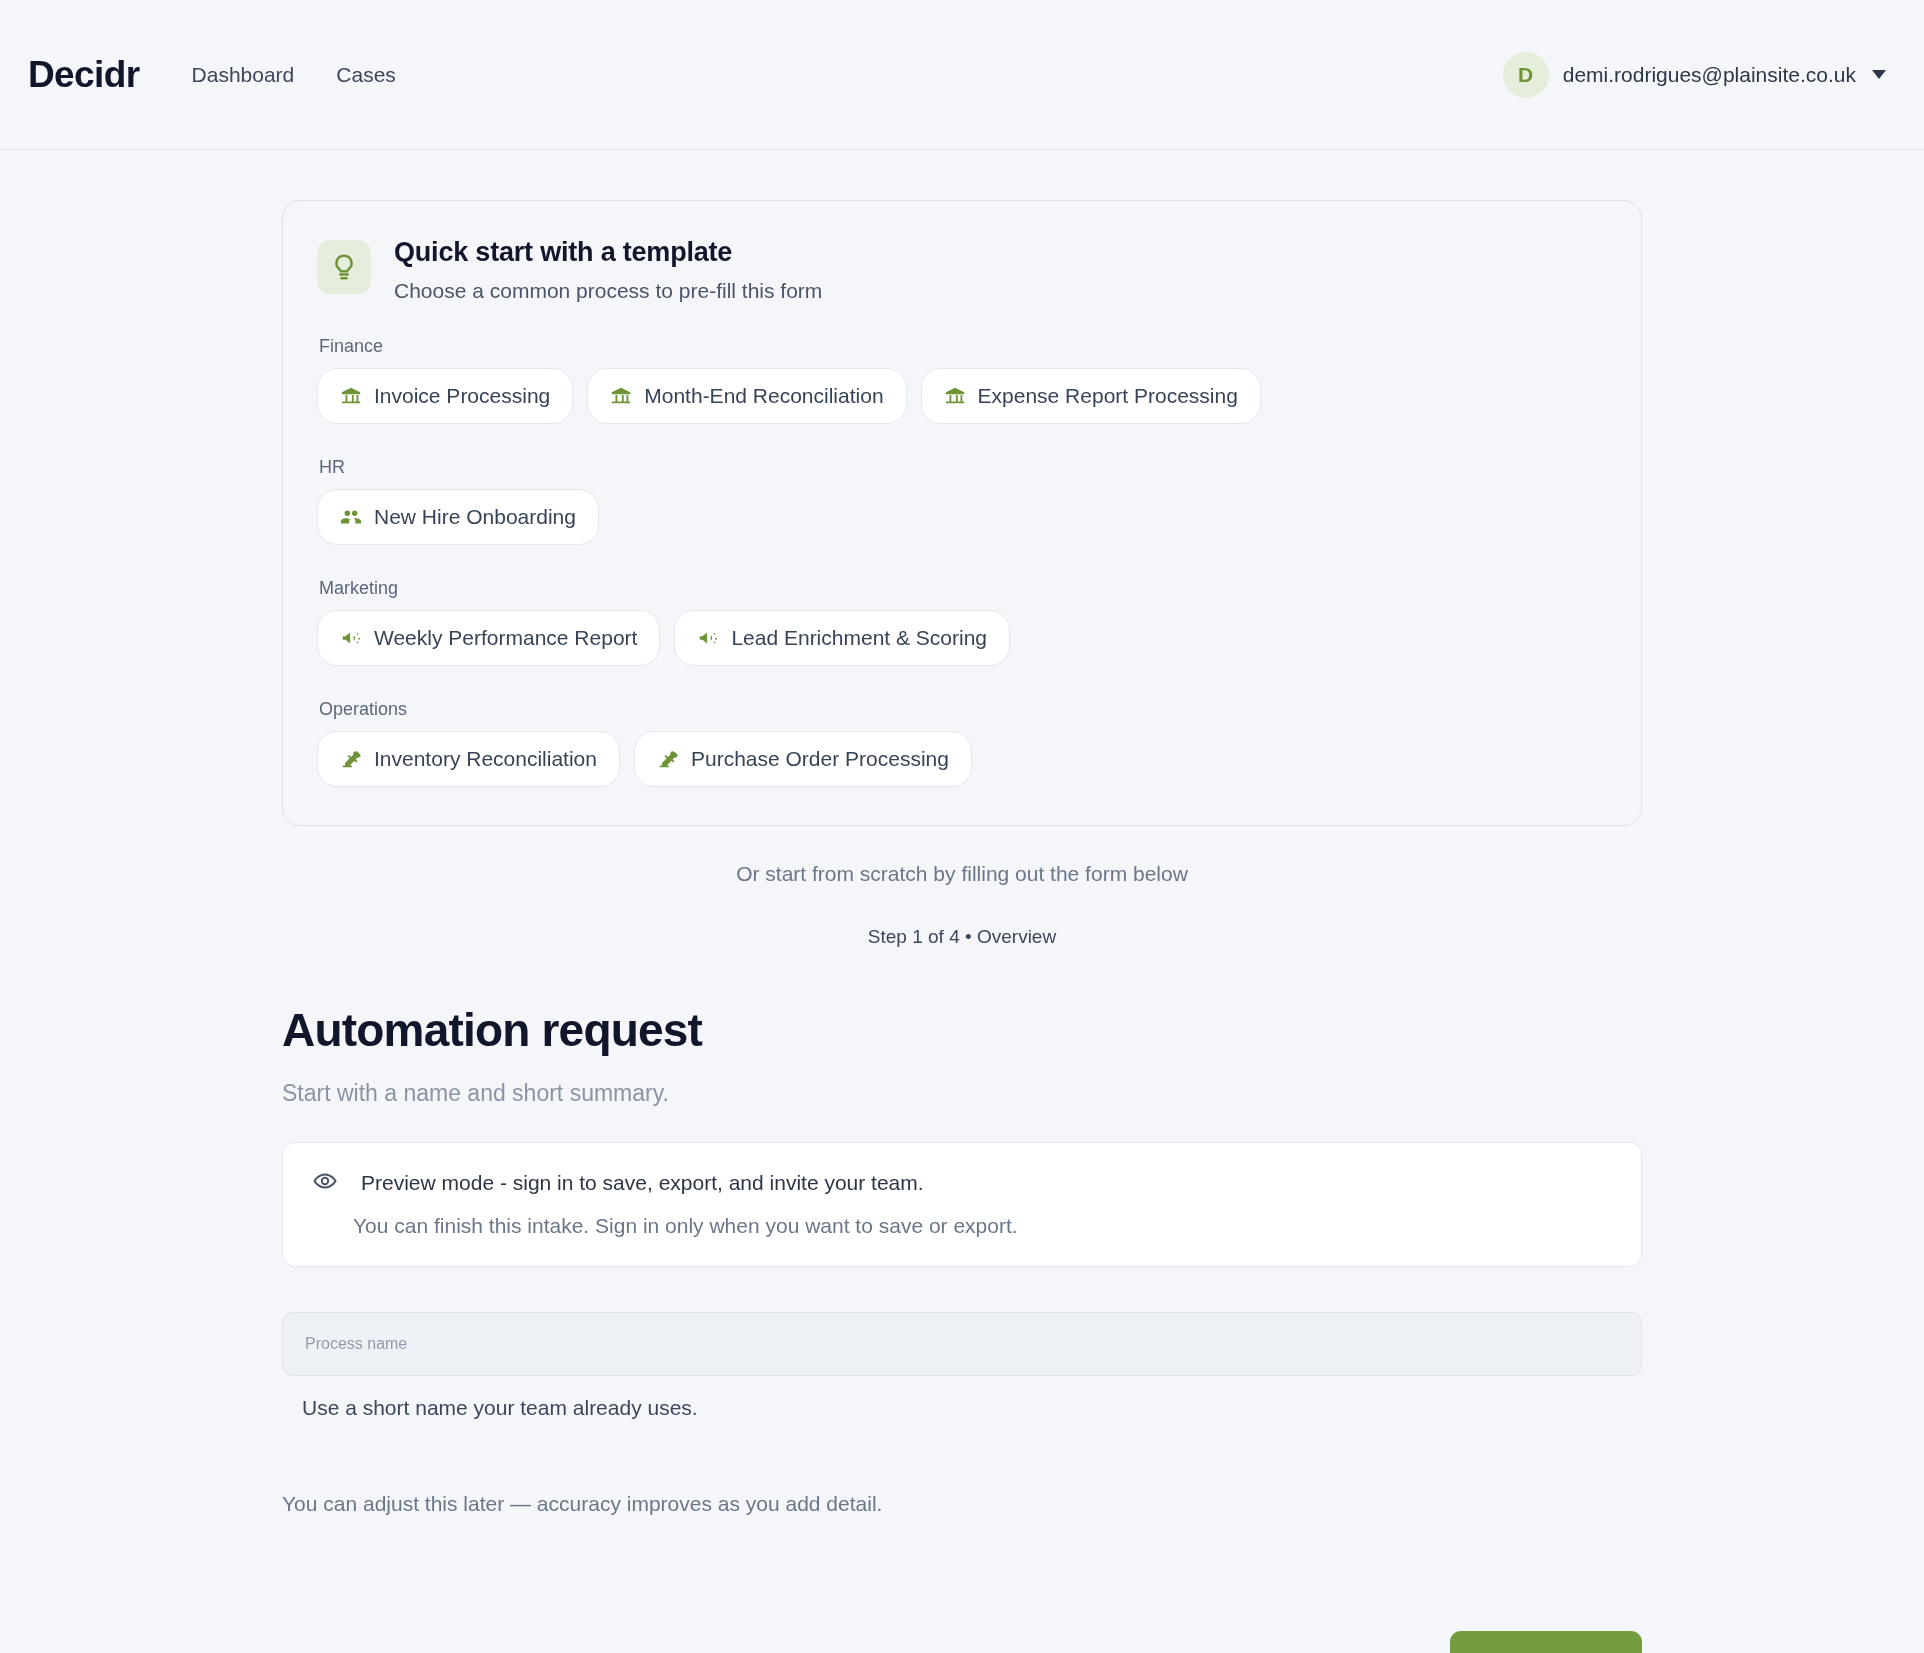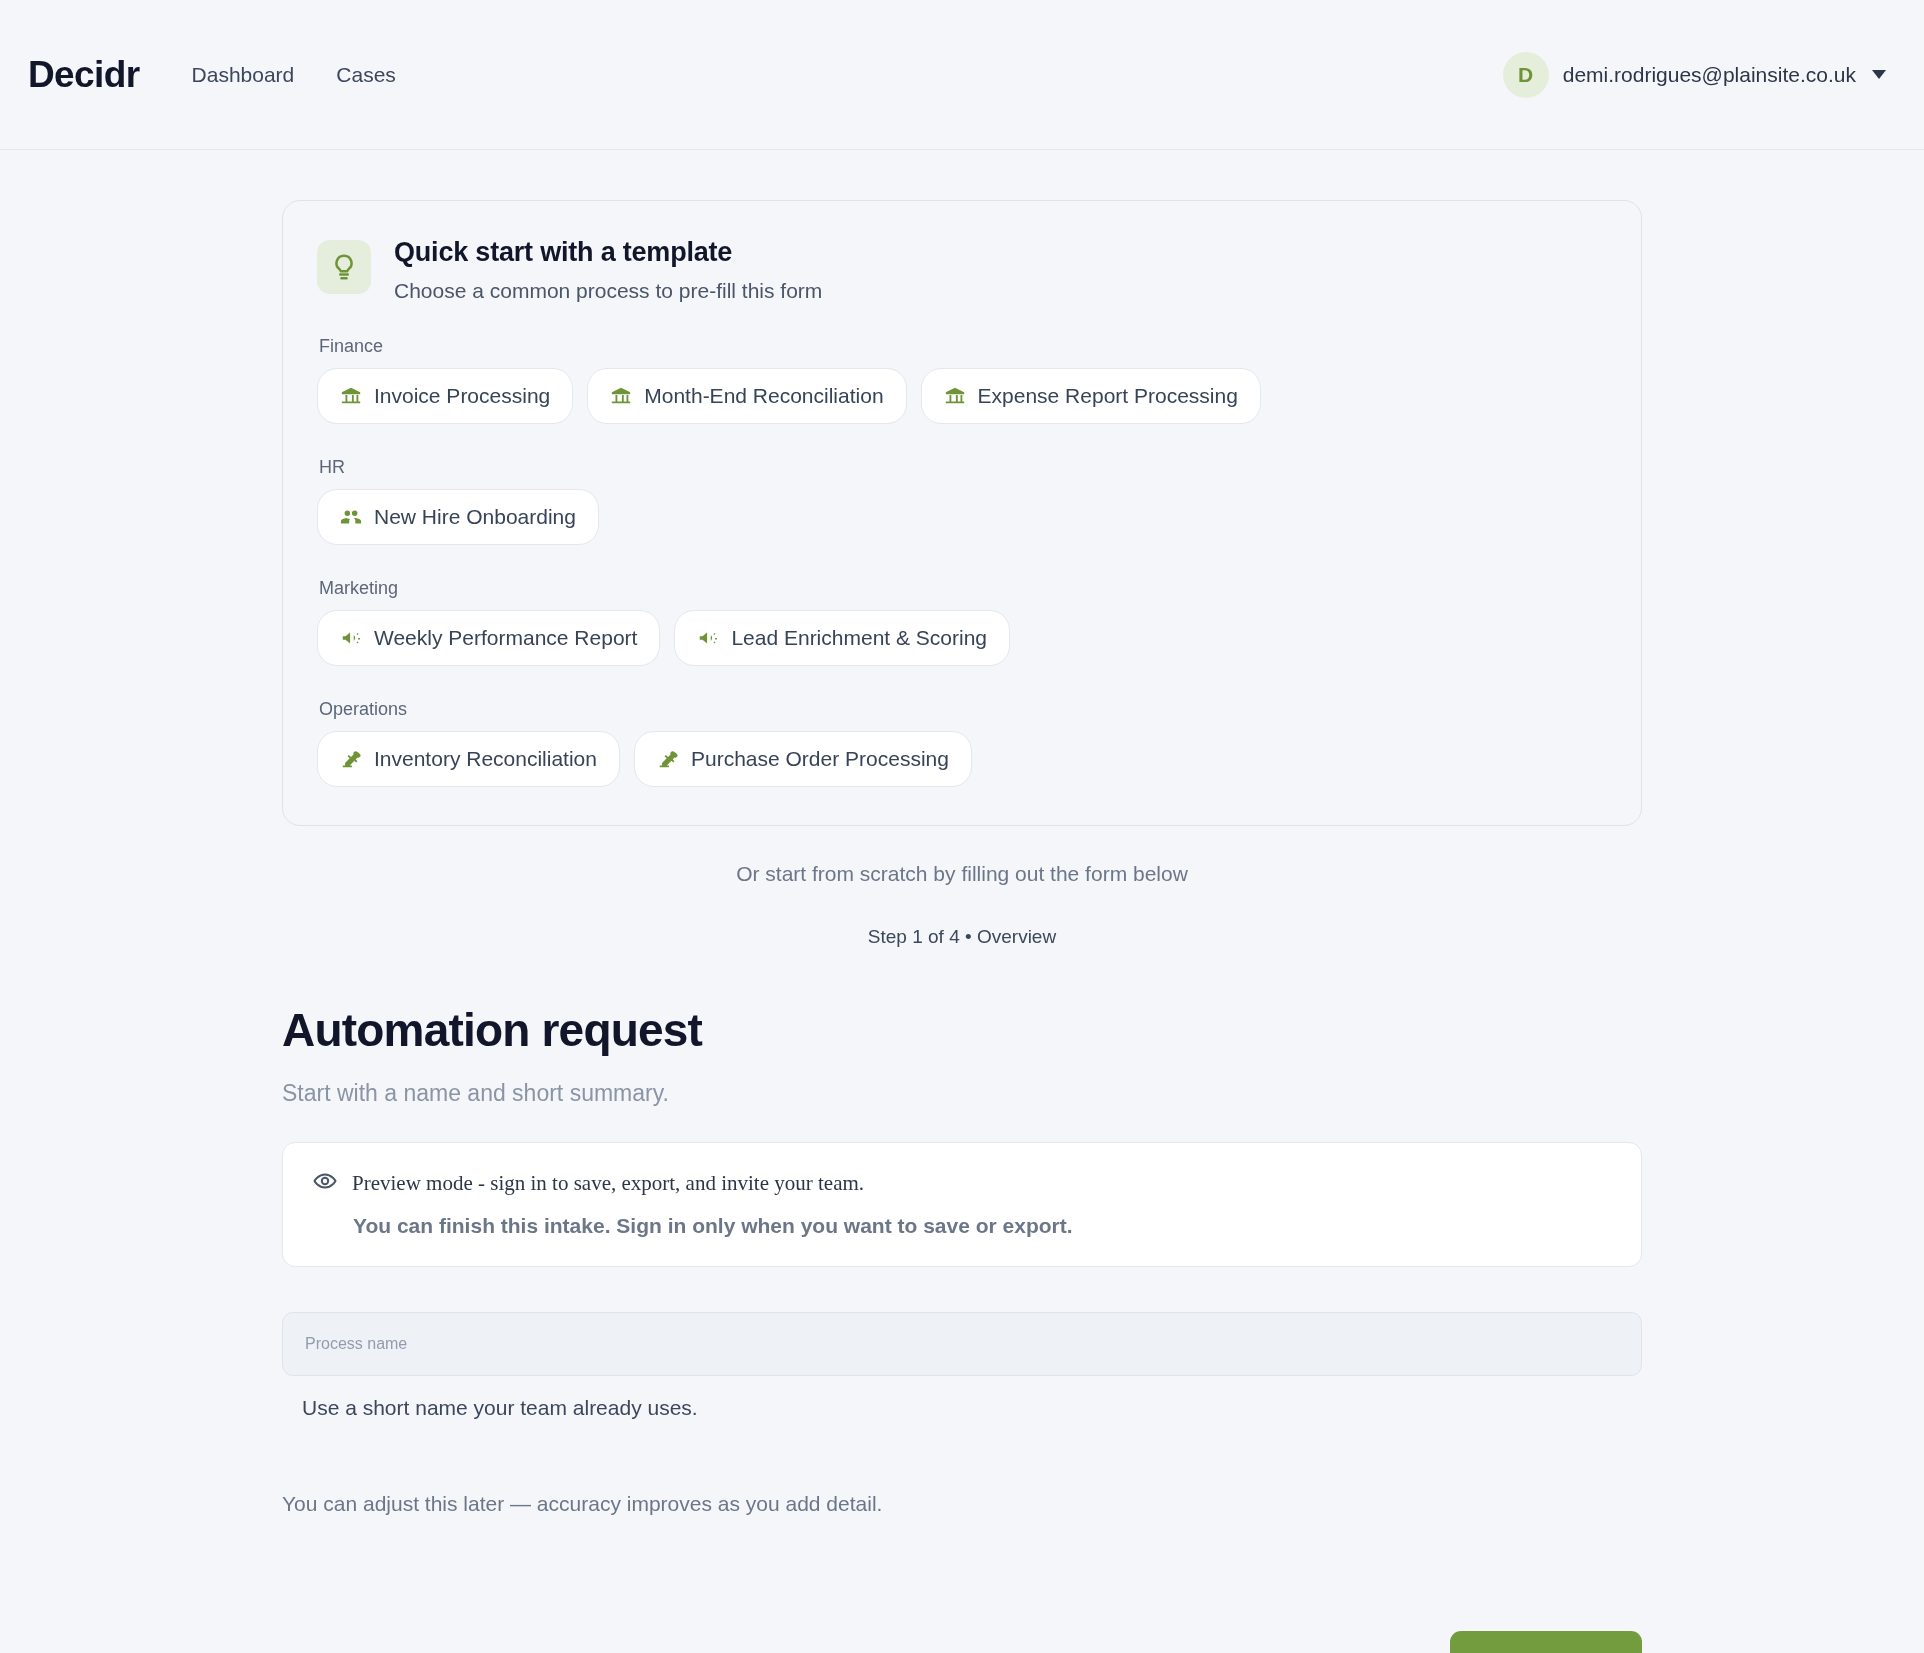--- a/index.html
+++ b/index.html
@@ -146,23 +146,23 @@
   .h1sub { font-size: 23px; color: #8b94a4; margin-top: 23px; }
 
   
   .preview {
     margin-top: 35px;
     background: #ffffff;
     border: 1px solid #e3e8ef;
     border-radius: 13px;
     padding: 26px 30px 28px 30px;
   }
-  .preview-line1 { display: flex; align-items: center; gap: 15px; font-family: Liberation Serif, serif; }
+  .preview-line1 { display: flex; align-items: center; gap: 24px; }
   .preview-strong { font-size: 21px; color: #2c3647; }
-  .preview-sub { font-size: 21px; color: #6b7688; margin: 17px 0 0 40px; font-weight: bold; }
+  .preview-sub { font-size: 21px; color: #6b7688; margin: 17px 0 0 40px; }
 
   
   .field { margin-top: 45px; }
   .input {
     width: 100%;
     height: 64px;
     background: #eef1f6;
     border: 1px solid #dfe4ec;
     border-radius: 11px;
     padding: 0 22px;

